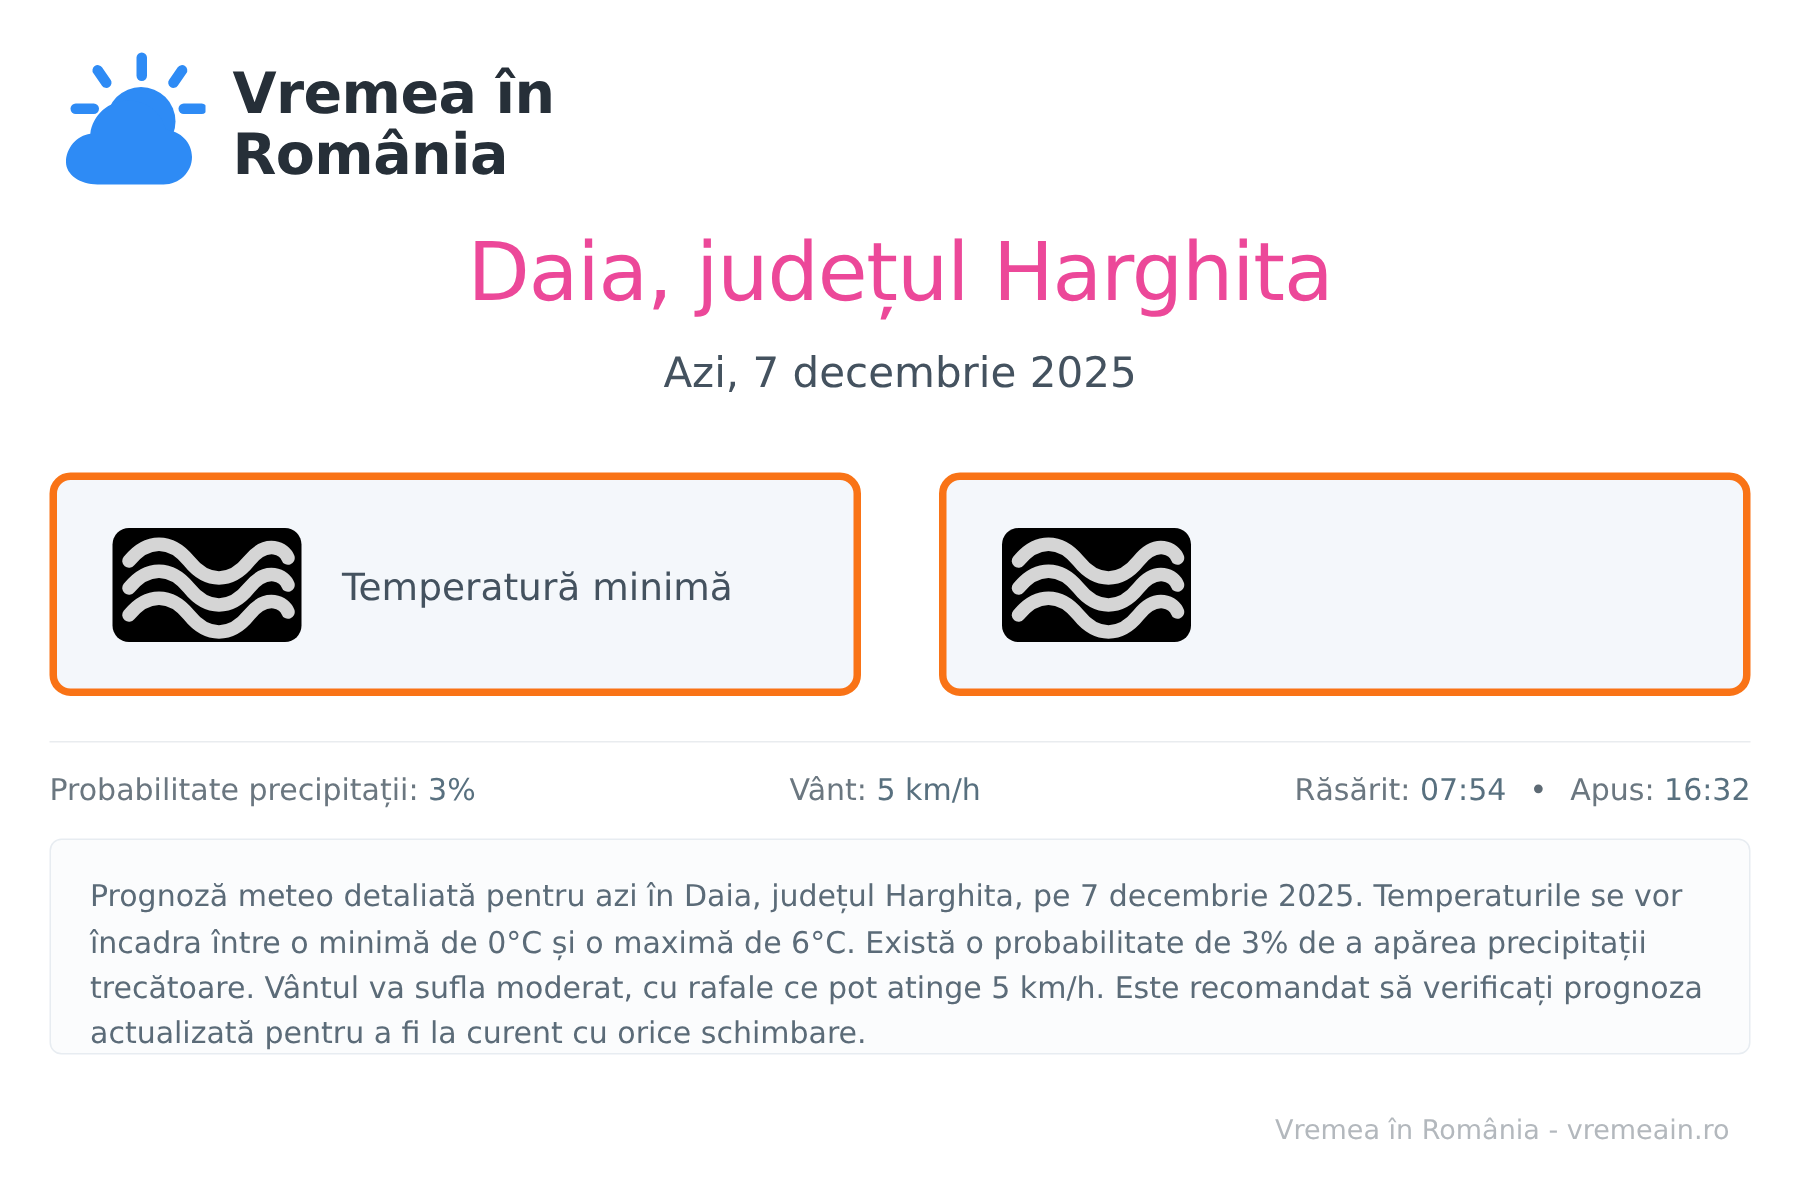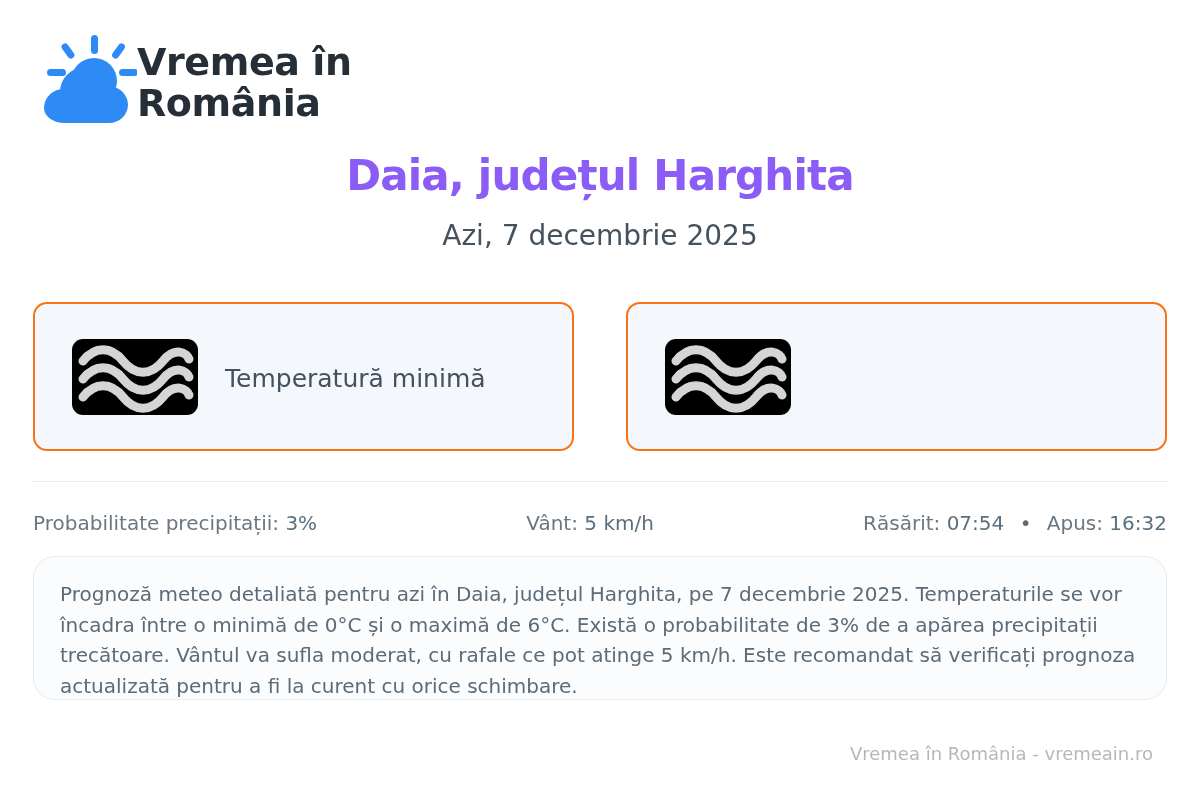--- a/index.html
+++ b/index.html
@@ -21,20 +21,21 @@
     position: relative;
     width: 1200px;
     height: 800px;
     padding: 0 33px;
   }
 
   
   .brand {
     display: flex;
     align-items: center;
+    gap: 18px;
     padding-top: 46px;
     height: 120px;
   }
   .brand-icon {
     width: 104px;
     height: 104px;
     flex: 0 0 104px;
     display: block;
   }
   .brand-text {
@@ -45,45 +46,45 @@
     color: #262f38;
     white-space: pre-line;
   }
 
   
   .title-block {
     text-align: center;
     margin-top: 33px;
   }
   .page-title {
-    font-size: 42px;
-    font-weight: 700;
+    font-size: 54px;
+    font-weight: 400;
     letter-spacing: -0.8px;
-    color: #8b5cf6;
+    color: #ec4899;
     line-height: 1.08;
   }
   .page-subtitle {
     margin-top: 21px;
     font-size: 28px;
     font-weight: 400;
     color: #44525f;
     text-align: center;
   }
 
   
   .cards {
     display: flex;
     gap: 52px;
     margin-top: 50px;
   }
   .card {
     flex: 1 1 0;
     height: 149px;
     background: #f4f7fb;
-    border: 2px solid #f97316;
+    border: 5px solid #f97316;
     border-radius: 14px;
     display: flex;
     align-items: center;
     padding: 0 22px 0 36px;
     gap: 26px;
   }
   .card-icon {
     width: 128px;
     height: 78px;
     flex: 0 0 128px;
@@ -113,41 +114,41 @@
   
   .divider {
     margin-top: 30px;
     height: 1px;
     background: #e9ecef;
     width: 100%;
   }
   .stats {
     display: flex;
     align-items: flex-start;
-    margin-top: 28px;
+    margin-top: 18px;
     font-size: 20px;
     line-height: 1.3;
   }
   .stat {
     white-space: nowrap;
   }
   .stat-precip { flex: 0 0 auto; }
   .stat-wind   { flex: 1 1 auto; text-align: center; }
   .stat-sun    { flex: 0 0 auto; text-align: right; }
 
   .stat-label { color: #6b7780; }
   .stat-value { color: #58707f; }
   .stat-sep   { color: #5d6a74; padding: 0 9px; }
 
   
   .description {
     margin-top: 20px;
     background: #fbfcfd;
     border: 1px solid #e7ecf1;
-    border-radius: 22px;
+    border-radius: 8px;
     padding: 22px 26px 24px 26px;
     height: 144px;
   }
   .description p {
     font-size: 20px;
     line-height: 1.52;
     color: #5b6b78;
   }
 
   

